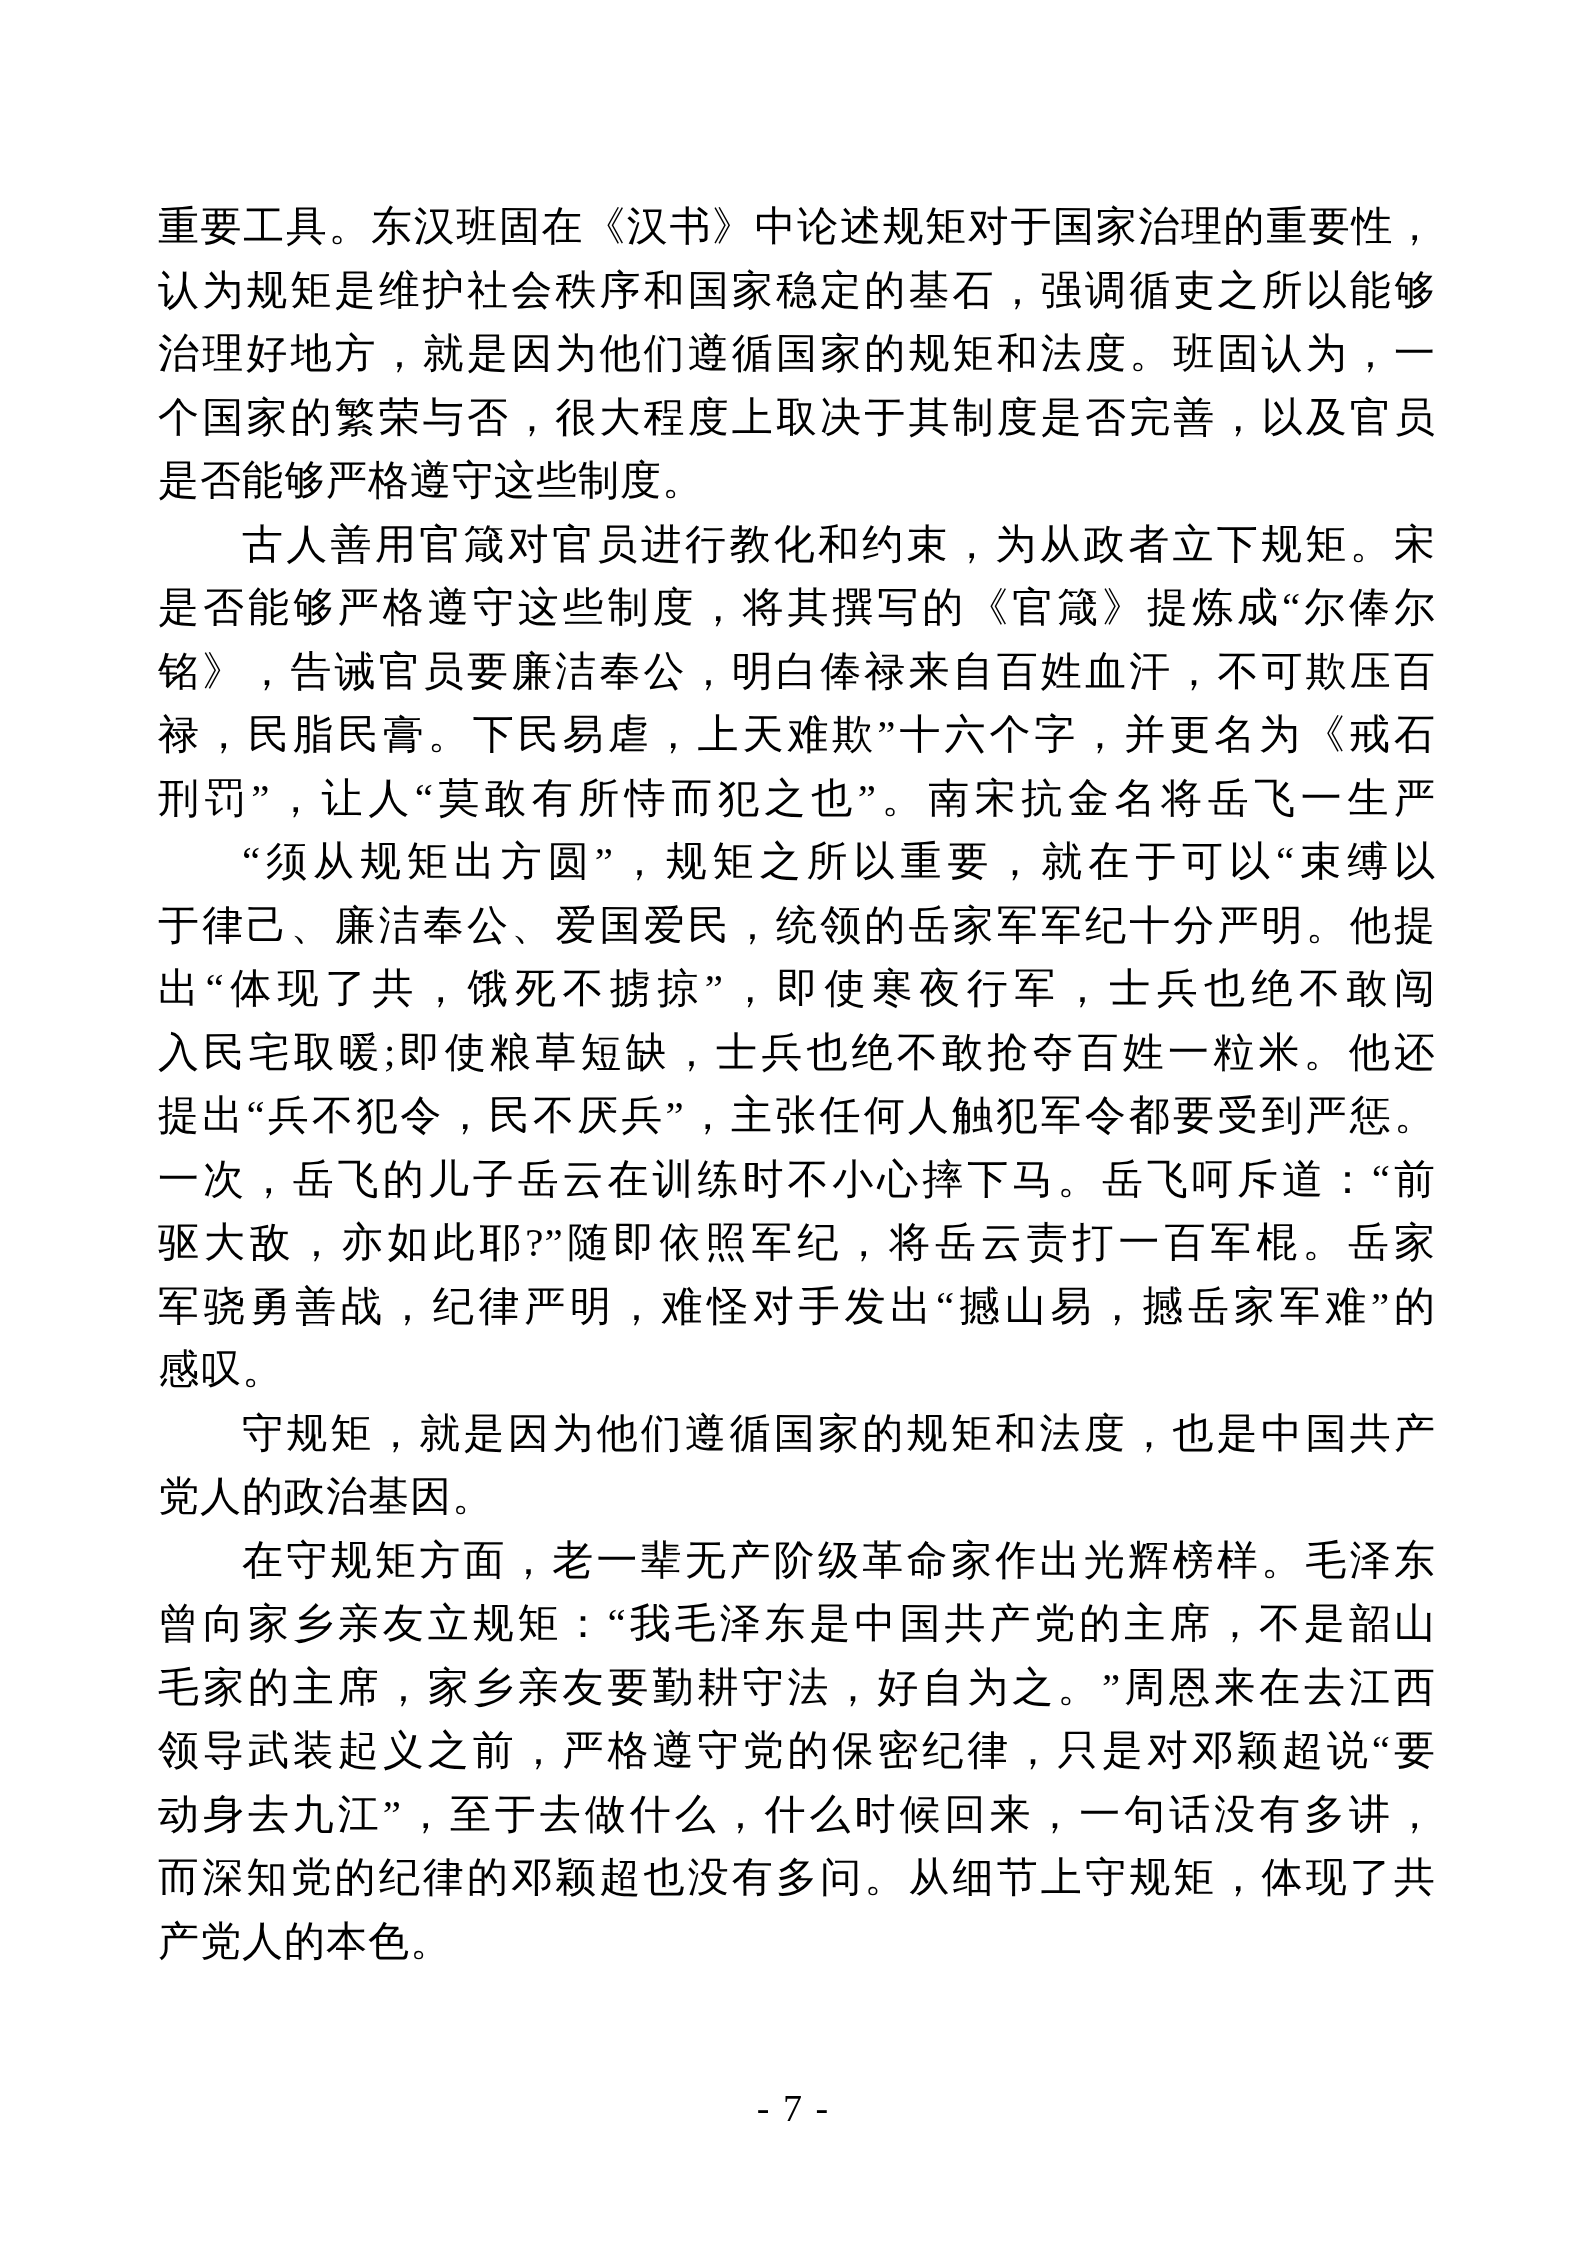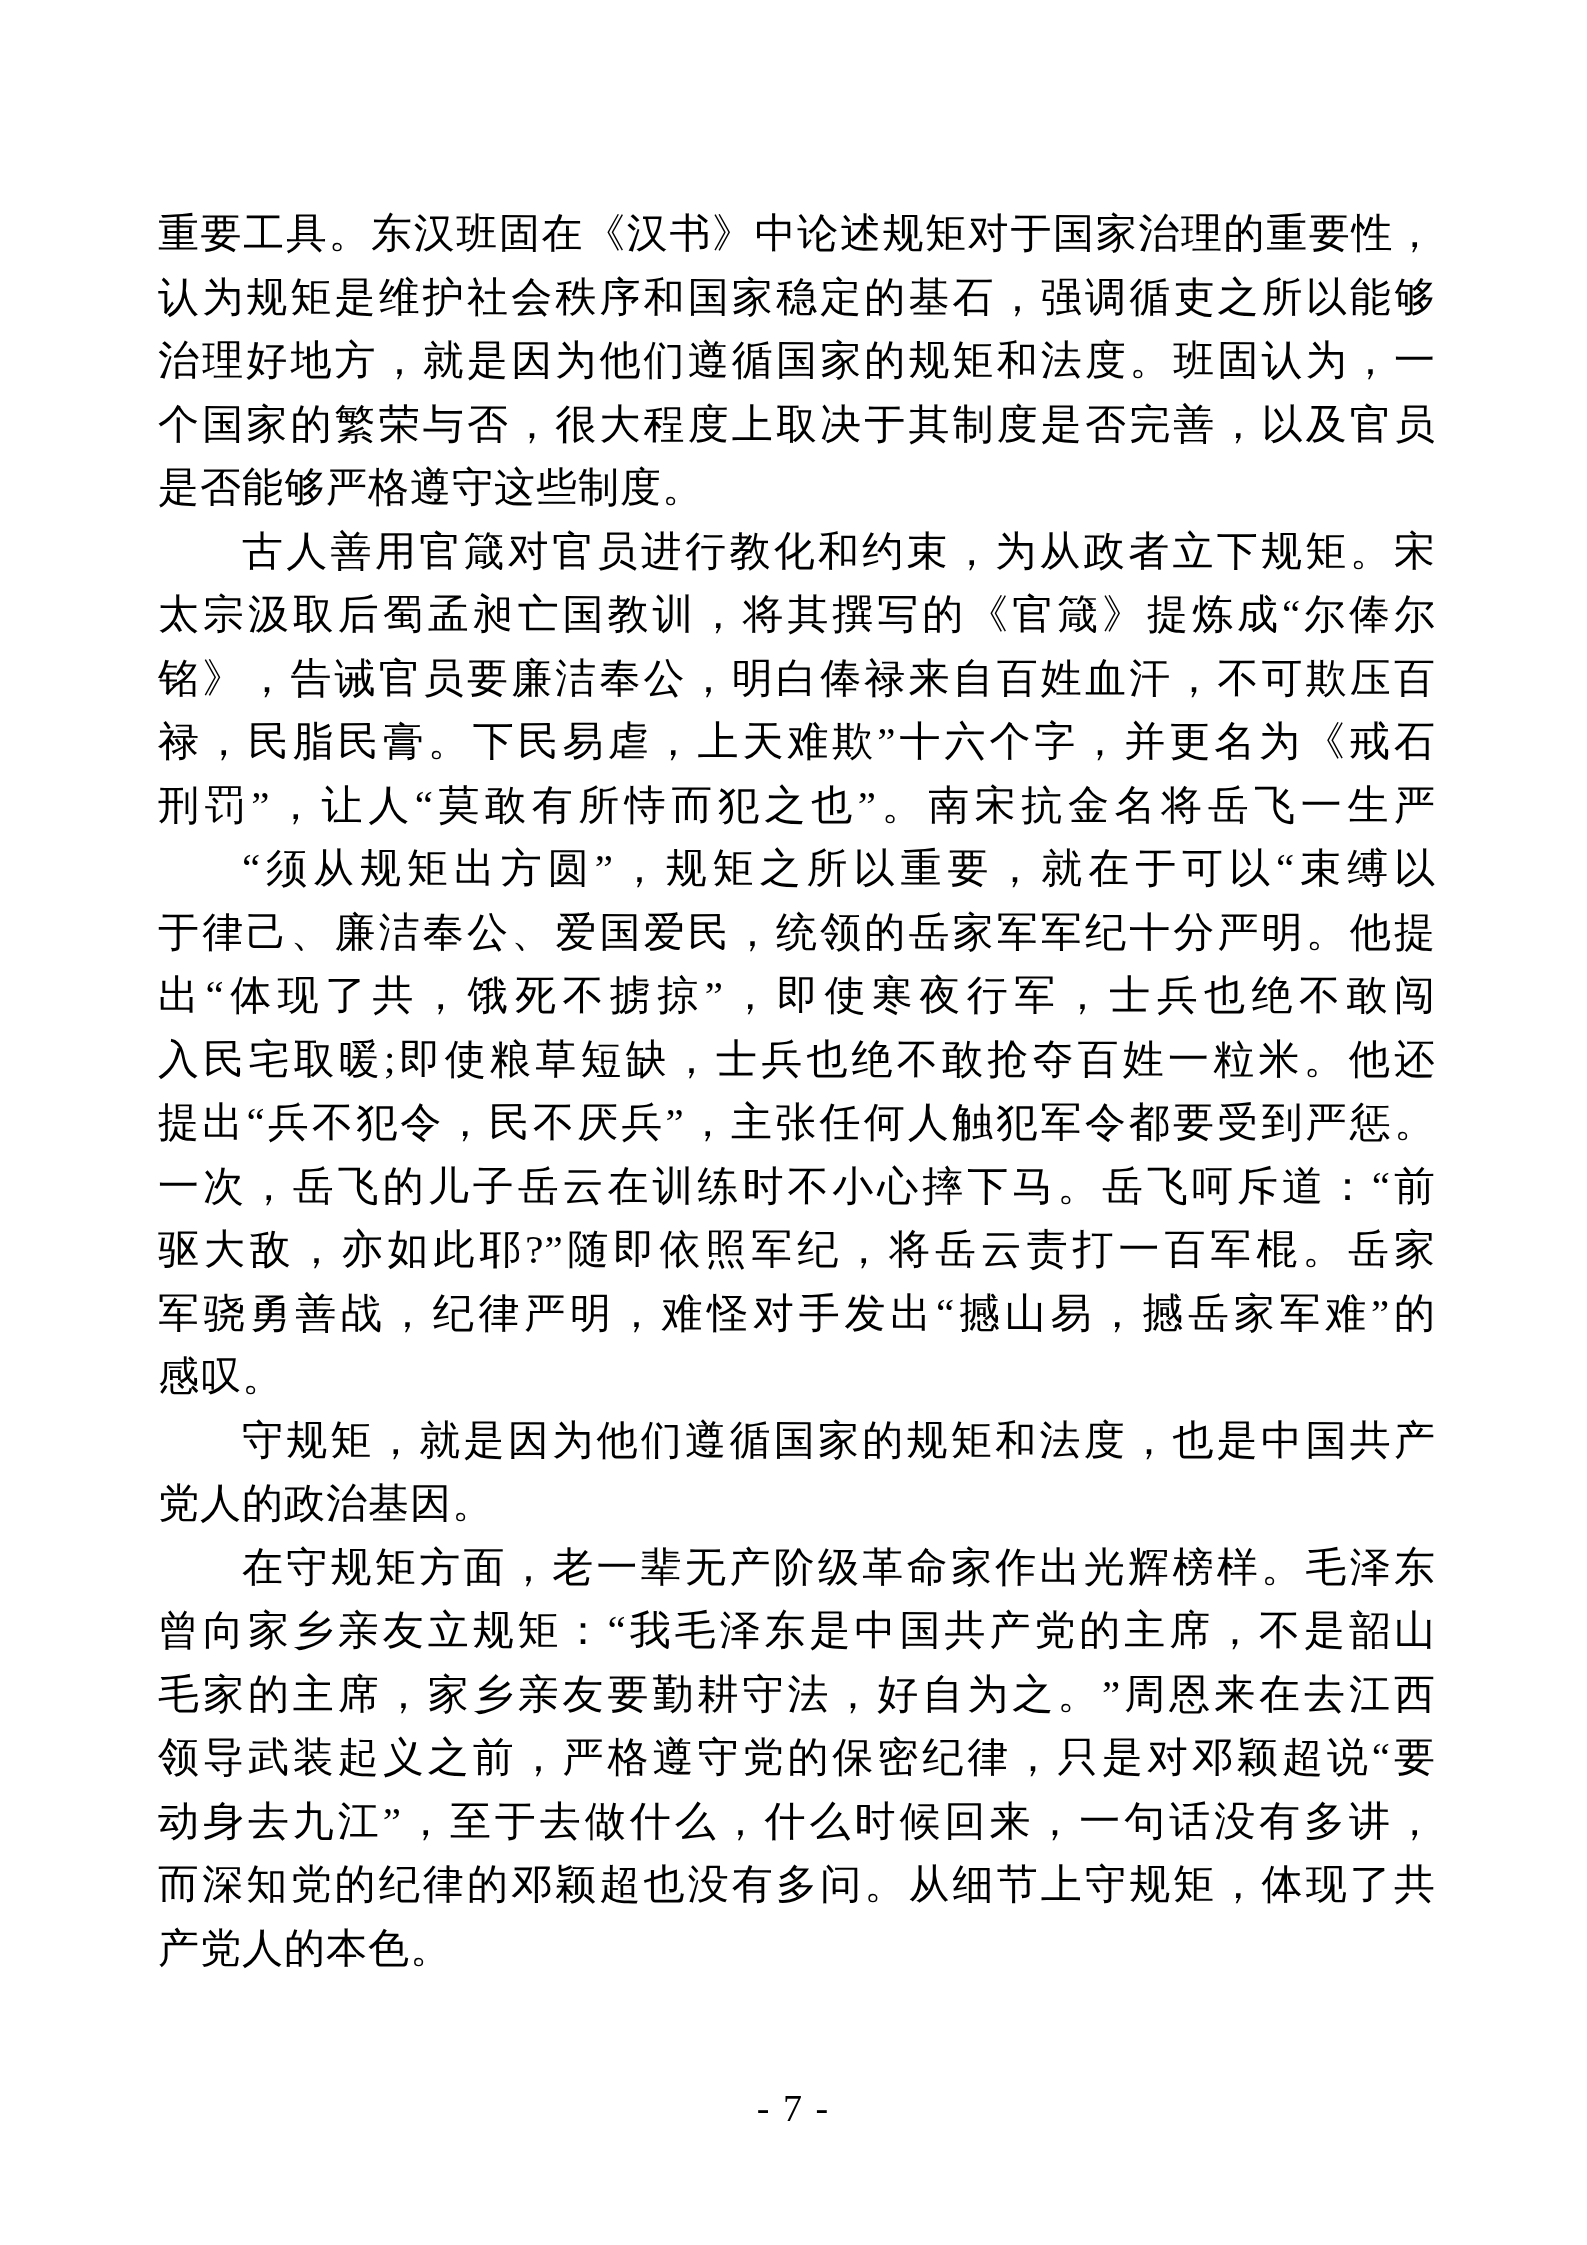--- a/index.html
+++ b/index.html
@@ -19,21 +19,21 @@
     left: 0;
     top: 0;
     width: 1587px;
     height: 2245px;
     background: #ffffff;
     overflow: hidden;
   }
   .text-block {
     position: absolute;
     left: 158px;
-    top: 202px;
+    top: 195px;
     width: 1278px;
   }
   .text-line {
     height: 63.5px;
     line-height: 63.5px;
     font-size: 41px;
     letter-spacing: 1px;
     text-align: justify;
     text-align-last: justify;
     font-weight: 400;
@@ -61,21 +61,21 @@
 <body>
 
 <div class="page">
   <div class="text-block" id="text-block">
       <div class="text-line">重要工具。东汉班固在《汉书》中论述规矩对于国家治理的重要性，</div>
       <div class="text-line">认为规矩是维护社会秩序和国家稳定的基石，强调循吏之所以能够</div>
       <div class="text-line">治理好地方，就是因为他们遵循国家的规矩和法度。班固认为，一</div>
       <div class="text-line">个国家的繁荣与否，很大程度上取决于其制度是否完善，以及官员</div>
       <div class="text-line para-end">是否能够严格遵守这些制度。</div>
       <div class="text-line indent">古人善用官箴对官员进行教化和约束，为从政者立下规矩。宋</div>
-      <div class="text-line">太宗汲取后蜀孟昶亡国教训，将其撰写的《官箴》提炼成“尔俸尔</div>
+      <div class="text-line">是否能够严格遵守这些制度，将其撰写的《官箴》提炼成“尔俸尔</div>
       <div class="text-line">铭》，告诫官员要廉洁奉公，明白俸禄来自百姓血汗，不可欺压百</div>
       <div class="text-line">禄，民脂民膏。下民易虐，上天难欺”十六个字，并更名为《戒石</div>
       <div class="text-line">刑罚”，让人“莫敢有所恃而犯之也”。南宋抗金名将岳飞一生严</div>
       <div class="text-line indent">“须从规矩出方圆”，规矩之所以重要，就在于可以“束缚以</div>
       <div class="text-line">于律己、廉洁奉公、爱国爱民，统领的岳家军军纪十分严明。他提</div>
       <div class="text-line">出“体现了共，饿死不掳掠”，即使寒夜行军，士兵也绝不敢闯</div>
       <div class="text-line">入民宅取暖;即使粮草短缺，士兵也绝不敢抢夺百姓一粒米。他还</div>
       <div class="text-line">提出“兵不犯令，民不厌兵”，主张任何人触犯军令都要受到严惩。</div>
       <div class="text-line">一次，岳飞的儿子岳云在训练时不小心摔下马。岳飞呵斥道：“前</div>
       <div class="text-line">驱大敌，亦如此耶?”随即依照军纪，将岳云责打一百军棍。岳家</div>

